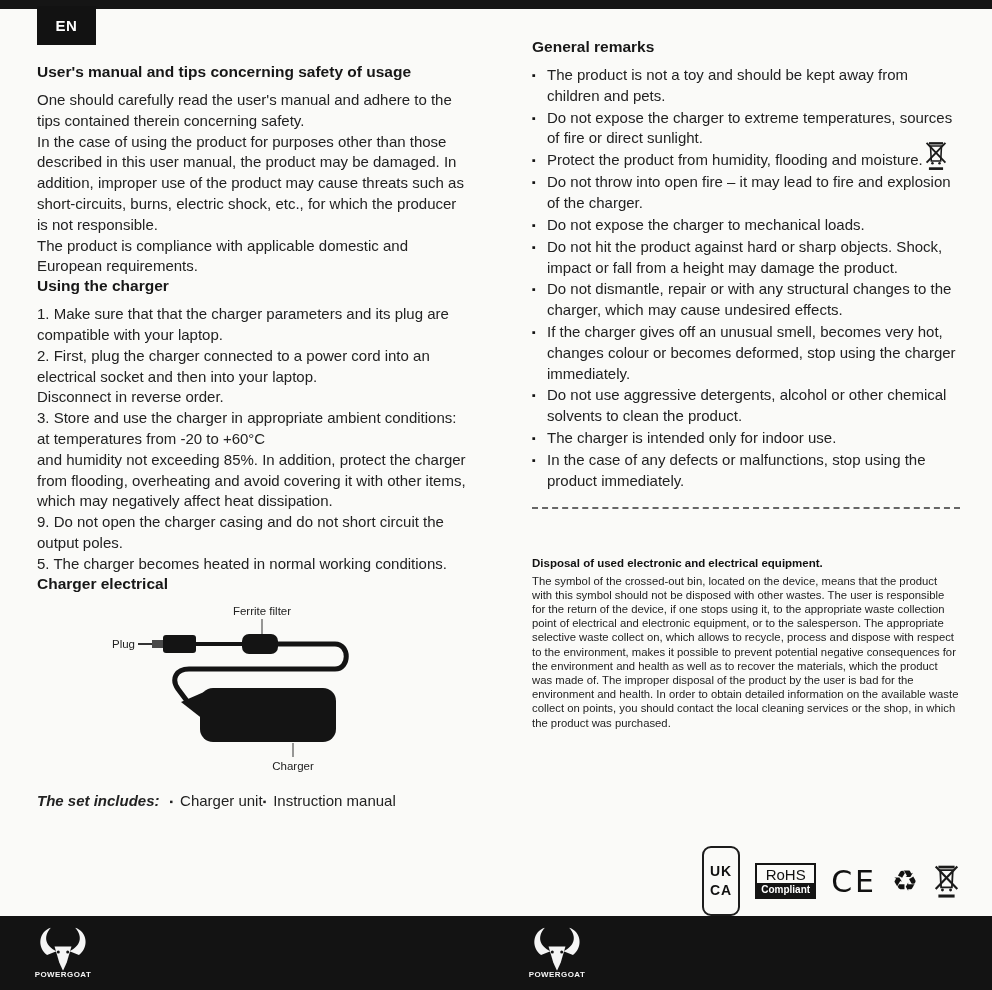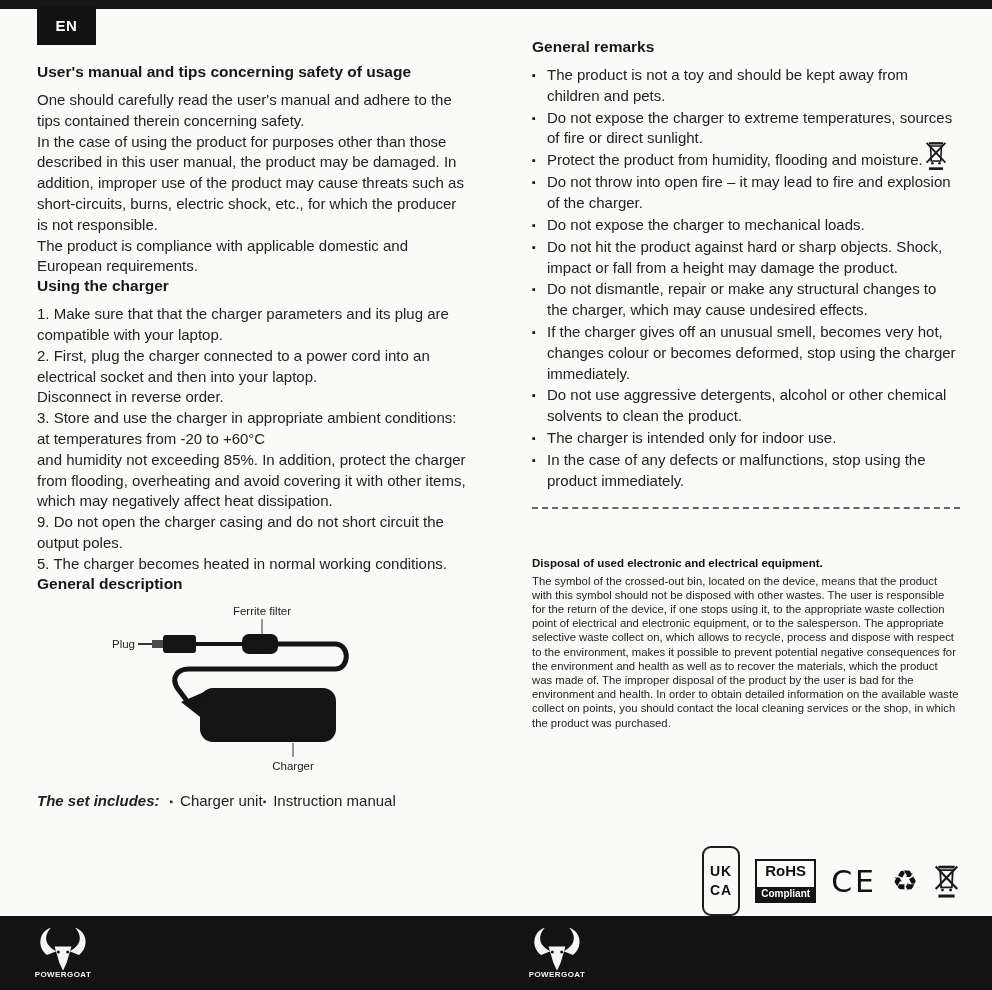--- a/index.html
+++ b/index.html
@@ -39,21 +39,21 @@
   .set-line .lbl { font-weight:bold;font-style:italic; }
   .set-items { display:flex; }
   .set-items span::before { content:"▪"; font-size:10px; margin-right:7px; position:relative; top:-1px; }
 
   .weee-float { position:absolute; left:924px; top:139px; }
 
   .marks { position:absolute; left:702px; top:846px; display:flex; align-items:center; gap:15px; }
   .ukca { border:2px solid #1c1c1c; border-radius:9px; padding:14px 6px; text-align:center;
           font-weight:bold; font-size:14px; line-height:19px; letter-spacing:1px; color:#111; }
   .rohs { border:2px solid #141414; text-align:center; min-width:58px; }
-  .rohs .top { font-weight:bold; font-size:15px; padding:1px 5px 8px; color:#111; }
+  .rohs .top { font-weight:normal; font-size:15px; padding:1px 5px 0; color:#111; }
   .rohs .bot { background:#141414; color:#fff; font-size:10px; padding:1px 4px 2px; font-weight:bold; }
   .ce { font-size:30px; letter-spacing:3px; color:#111; font-family:"DejaVu Sans", sans-serif; }
   .recycle { font-size:29px; color:#111; line-height:1; font-family:"DejaVu Sans", sans-serif; }
 
   .footer-bar { position:absolute; left:0; top:916px; width:992px; height:74px; background:#131313; }
   .goat { position:absolute; top:921px; width:60px; height:64px; }
   .goat-1 { left:33px; }
   .goat-2 { left:527px; }
 </style>
 </head>
@@ -75,21 +75,21 @@
     <div class="steps">
       <div class="step">1. Make sure that that the charger parameters and its plug are compatible with your laptop.</div>
       <div class="step">2. First, plug the charger connected to a power cord into an electrical socket and then into your laptop.
 Disconnect in reverse order.</div>
       <div class="step">3. Store and use the charger in appropriate ambient conditions: at temperatures from -20 to +60°C
 and humidity not exceeding 85%. In addition, protect the charger from flooding, overheating and avoid covering it with other items, which may negatively affect heat dissipation.</div>
       <div class="step">9. Do not open the charger casing and do not short circuit the output poles.</div>
       <div class="step">5. The charger becomes heated in normal working conditions.</div>
     </div>
 
-    <h2 class="sec mt">General description</h2>
+    <h2 class="sec mt">Charger electrical</h2>
 
     <svg class="diagram" width="433" height="180" viewBox="0 0 433 180">
 
       <text x="225" y="13" text-anchor="middle" font-size="11.5" fill="#222">Ferrite filter</text>
       <line x1="225" y1="17" x2="225" y2="32" stroke="#333" stroke-width="1"></line>
 
       <text x="98" y="46" text-anchor="end" font-size="11.5" fill="#222">Plug</text>
       <line x1="101" y1="42" x2="115" y2="42" stroke="#333" stroke-width="2"></line>
 
       <rect x="115" y="38" width="11" height="8" fill="#4a4a4a"></rect>
@@ -142,21 +142,21 @@
       <li>
           <span class="blt">▪</span>
           <span>Do not expose the charger to mechanical loads.</span>
         </li>
       <li>
           <span class="blt">▪</span>
           <span>Do not hit the product against hard or sharp objects. Shock, impact or fall from a height may damage the product.</span>
         </li>
       <li>
           <span class="blt">▪</span>
-          <span>Do not dismantle, repair or make any structural changes to the charger, which may cause undesired effects.</span>
+          <span>Do not dismantle, repair or with any structural changes to the charger, which may cause undesired effects.</span>
         </li>
       <li>
           <span class="blt">▪</span>
           <span>If the charger gives off an unusual smell, becomes very hot, changes colour or becomes deformed, stop using the charger immediately.</span>
         </li>
       <li>
           <span class="blt">▪</span>
           <span>Do not use aggressive detergents, alcohol or other chemical solvents to clean the product.</span>
         </li>
       <li>

